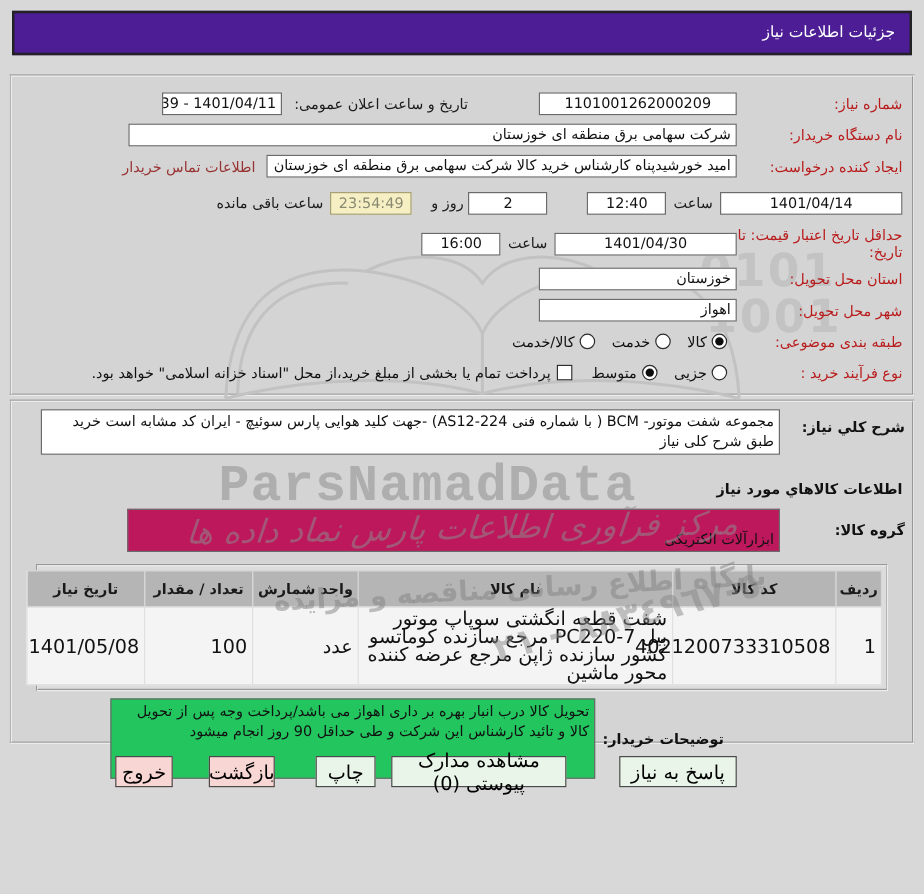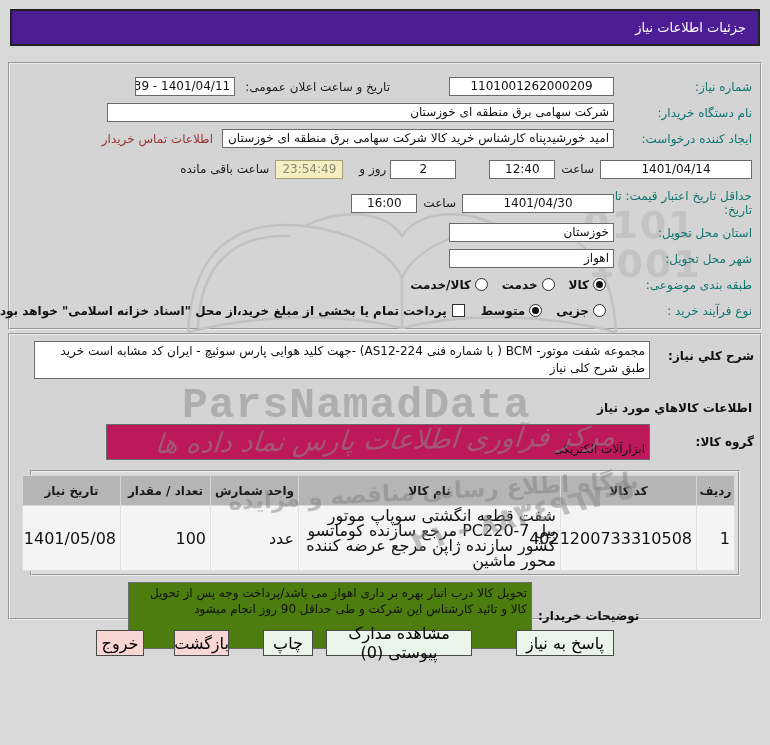--- a/index.html
+++ b/index.html
@@ -27,21 +27,21 @@
     position: absolute; right: 8px; left: 8px;
     background: #d4d4d4;
     border: 2px groove #ececec;
   }
   .p1 { top: 62px; height: 268px; padding: 12px 8px 0; }
   .p2 { top: 333px; height: 287px; padding: 6px 6px 0; }
 
   
   .frow { display: flex; align-items: center; margin-bottom: 5px; min-height: 21px; position: relative; z-index: 2; }
   .frow.tall { min-height: 30px; margin-bottom: 4px; }
-  .flabel { width: 138px; flex: none; line-height: 14px; color: #0f766e; }
+  .flabel { width: 138px; flex: none; line-height: 14px; color: #b91c1c; }
   .inline-label { flex: none; color:#1a1a1a; }
   .ibox {
     background: #fff; border: 1px solid #6b6b6b;
     height: 19px; line-height: 17px; padding: 0 4px;
     white-space: nowrap; overflow: hidden; flex: none;
   }
   .center { text-align: center; }
   .w100 { width: 100px; } .w152 { width: 152px; } .w165 { width: 165px; }
   .w66  { width: 66px; }  .w392 { width: 392px; } .w507 { width: 507px; }
   .mr147 { margin-right: 59px; } .mr33 { margin-right: 33px; }
@@ -54,21 +54,21 @@
     width: 68px; text-align: center; height: 19px; line-height: 17px; flex: none;
   }
 
   
   .radio {
     width: 13px; height: 13px; border: 1px solid #2d2d2d; border-radius: 50%;
     background: #fff; display: inline-block; position: relative; flex: none; margin-left: 4px;
   }
   .radio.on::after { content:""; position:absolute; inset:2px; background:#0d0d0d; border-radius:50%; }
   .checkbox { width: 13px; height: 13px; border: 1px solid #2d2d2d; background:#fff; flex:none; margin-left:5px; }
-  .opt { display:flex; flex:none;font-weight:bold; }
+  .opt { display:flex; flex:none; }
   .opt-gap { margin-right: 14px; }
 
   
   .desc-row { display:flex; align-items:flex-start; position:relative; z-index:2; }
   .bold-label { font-weight: bold; color:#111; }
   .desc-label { width: 104px; flex:none; padding-top: 8px; }
   .desc-box {
     background:#fff; border:1px solid #6b6b6b; width: 616px; height: 38px;
     padding: 1px 4px; line-height: 17px; overflow: hidden;
   }
@@ -87,22 +87,22 @@
     border: 1px solid #e0e0e0; text-align: right; vertical-align: middle;
     height: 52px; padding: 2px 4px; font-size: 16px; line-height: 15px;
   }
   .c-row { width: 38px; } .c-code { width: 136px; } .c-name { width: 262px; }
   .c-unit { width: 88px; } .c-qty { width: 90px; } .c-date { width: 98px; }
 
   .notes-row { display:flex; align-items:center; margin-top: 6px; position:relative; z-index:2; }
   .notes-spacer { flex: 1; }
   .notes-label { flex:none; font-weight:bold; margin-left: 6px; }
   .notes-box {
-    background:#4d7c0f; border:1px solid #6b6b6b; width: 404px; height: 67px;
-    padding: 2px 4px; line-height: 16px; overflow:hidden; margin-left: 112px;
+    background:#22c55e; border:1px solid #6b6b6b; width: 404px; height: 67px;
+    padding: 2px 4px; line-height: 16px; overflow:hidden; margin-left: 76px;
   }
 
   
   .buttons { position:absolute; top: 630px; right: 8px; left: 8px; display:flex; padding-right: 148px; z-index: 3; }
   .btn {
     height: 26px; border: 1px solid #4a4a4a; font-size: 16px;
     display:flex; align-items:center; justify-content:center;
     font-family: inherit; flex:none; cursor:pointer;
   }
   .btn-green { background: #e8f5e8; }

